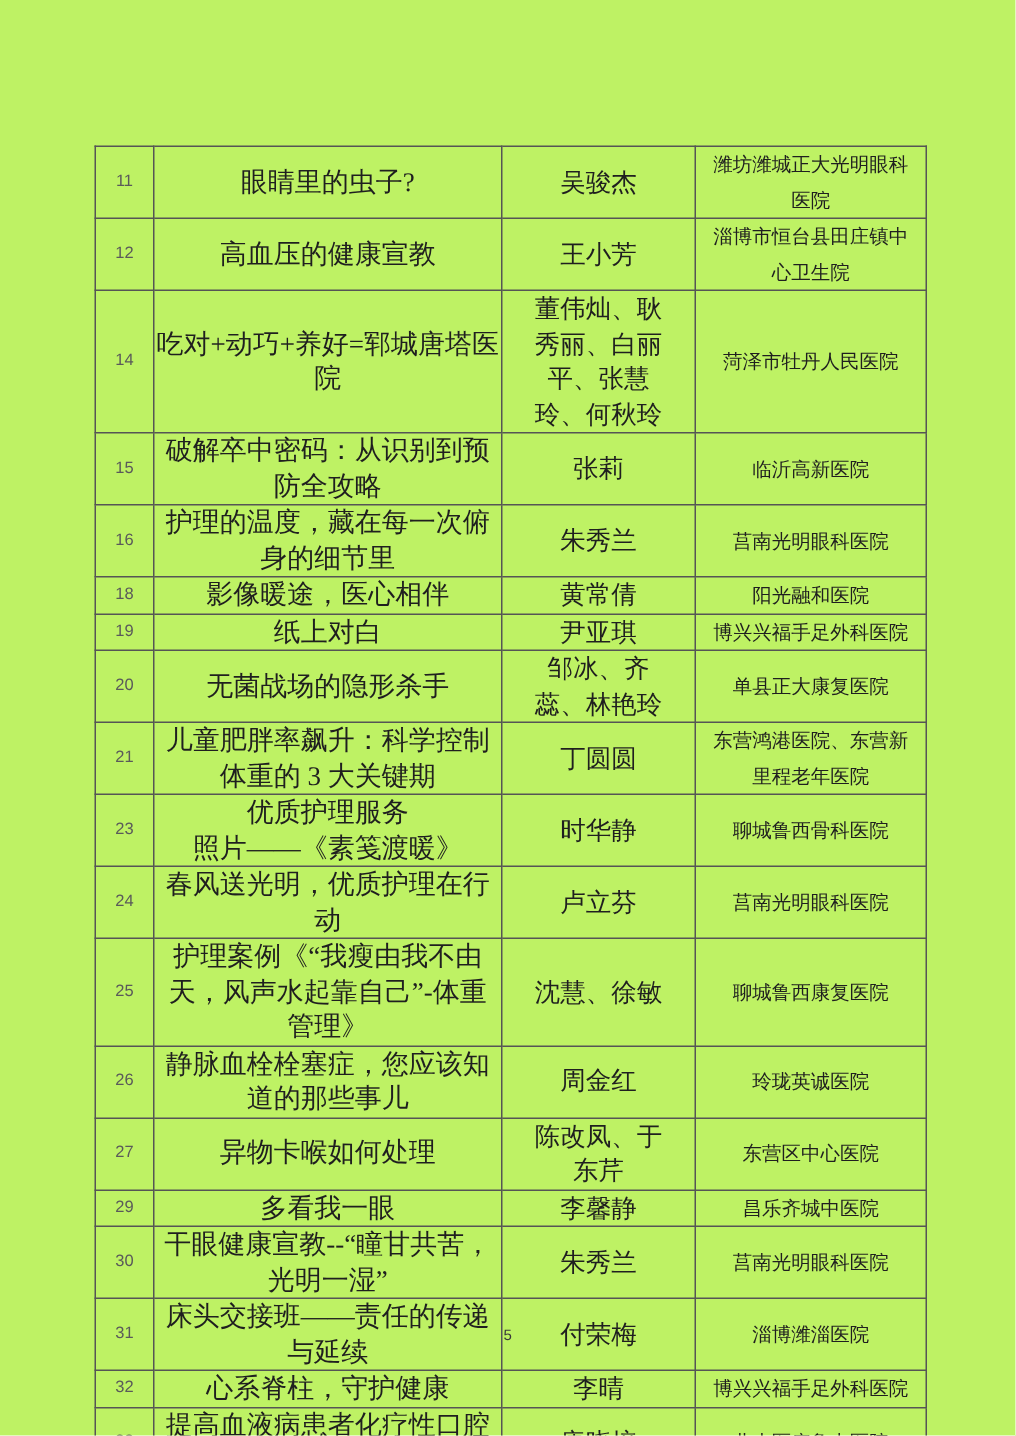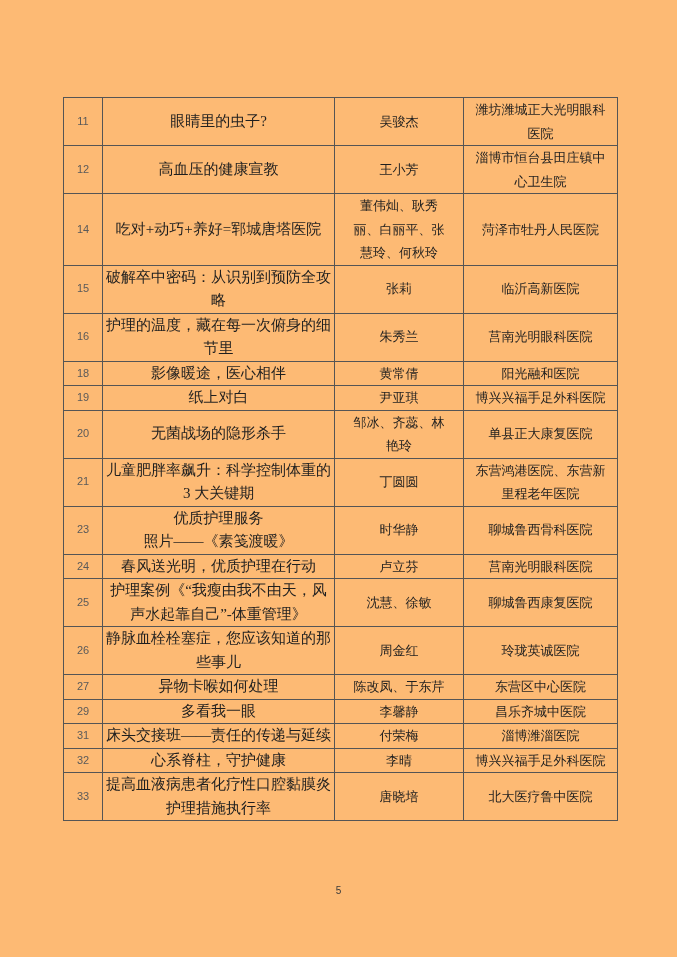--- a/index.html
+++ b/index.html
@@ -10,21 +10,21 @@
   body {
     width: 677px;
     height: 957px;
     position: relative;
     overflow: hidden;
     font-family: "Liberation Serif", "DejaVu Serif", serif;
   }
   .page {
     position: absolute;
     inset: 0;
-    background: #fdba74;
+    background: #bef264;
   }
   table.awards-table {
     position: absolute;
     left: 63px;
     top: 97px;
     width: 554px;
     border-collapse: collapse;
     table-layout: fixed;
   }
   col.col-index    { width: 39px; }
@@ -39,26 +39,26 @@
     line-height: 23.5px;
     padding: 0;
     overflow: hidden;
   }
   td.c-index {
     font-family: "Liberation Sans", sans-serif;
     font-size: 11px;
     color: #5a5a5a;
   }
   td.c-title {
-    font-size: 15px;
+    font-size: 18px;
     padding: 0 1px;
     white-space: pre-line;
   }
   td.c-authors {
-    font-size: 13px;
+    font-size: 17px;
     padding: 0 15px;
   }
   td.c-hospital {
     font-size: 13px;
     padding: 0 8px;
   }
   .page-number {
     position: absolute;
     top: 885px;
     left: 0;
@@ -166,20 +166,26 @@
     <td class="c-authors">陈改凤、于东芹</td>
     <td class="c-hospital">东营区中心医院</td>
   </tr>
         <tr>
     <td class="c-index">29</td>
     <td class="c-title">多看我一眼</td>
     <td class="c-authors">李馨静</td>
     <td class="c-hospital">昌乐齐城中医院</td>
   </tr>
         <tr>
+    <td class="c-index">30</td>
+    <td class="c-title">干眼健康宣教--“瞳甘共苦，光明一湿”</td>
+    <td class="c-authors">朱秀兰</td>
+    <td class="c-hospital">莒南光明眼科医院</td>
+  </tr>
+        <tr>
     <td class="c-index">31</td>
     <td class="c-title">床头交接班——责任的传递与延续</td>
     <td class="c-authors">付荣梅</td>
     <td class="c-hospital">淄博潍淄医院</td>
   </tr>
         <tr>
     <td class="c-index">32</td>
     <td class="c-title">心系脊柱，守护健康</td>
     <td class="c-authors">李晴</td>
     <td class="c-hospital">博兴兴福手足外科医院</td>

